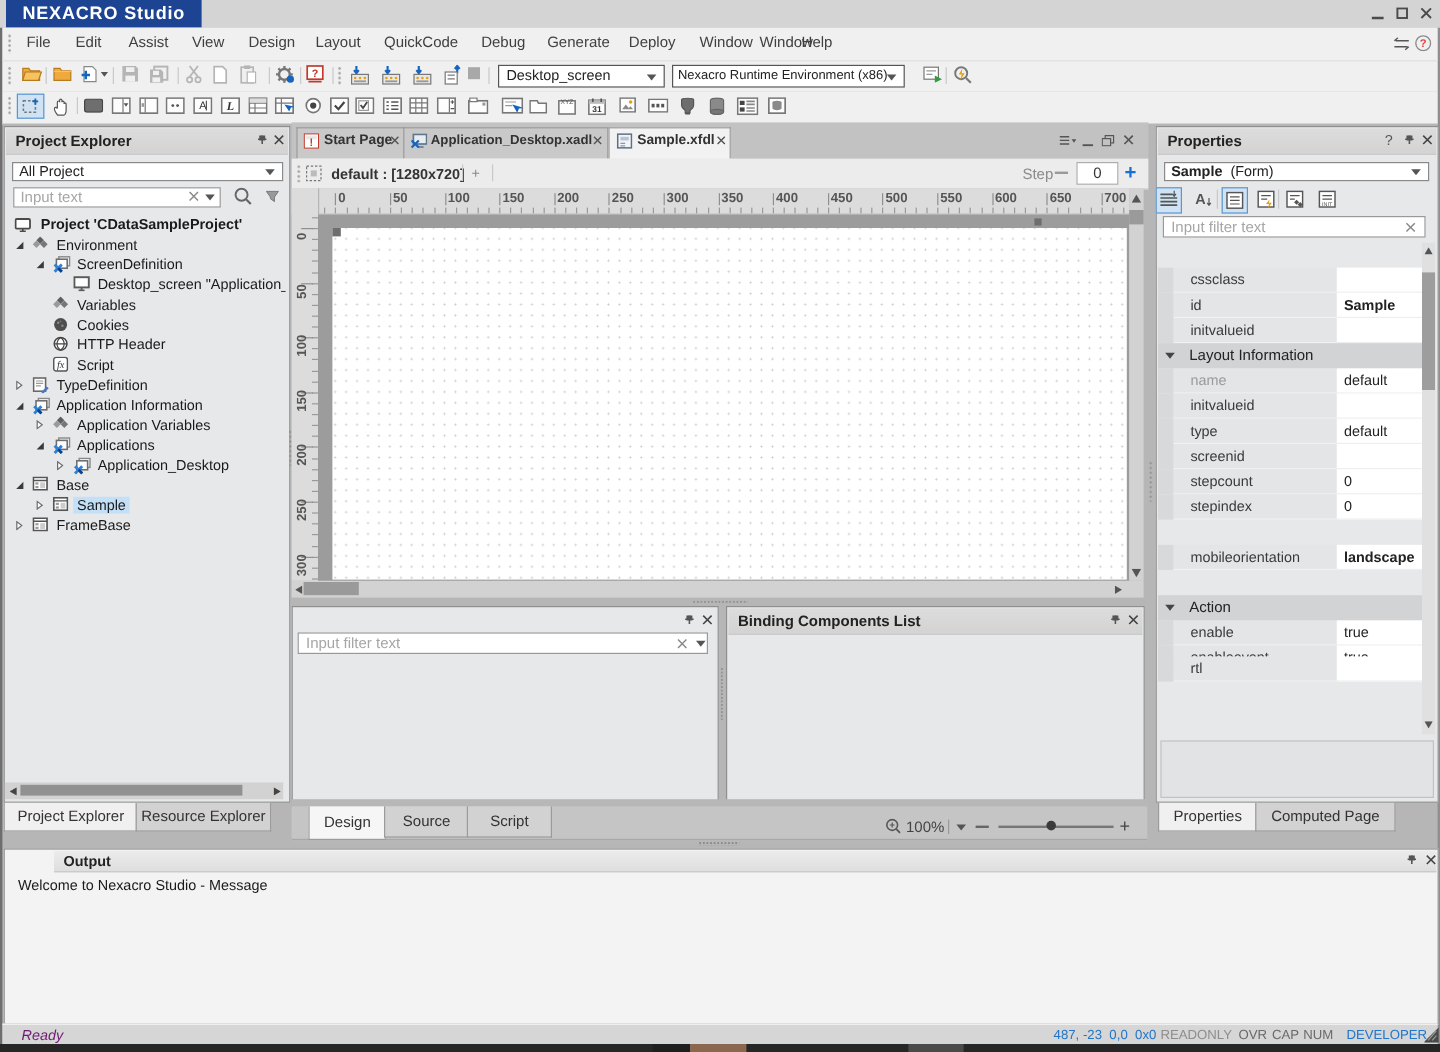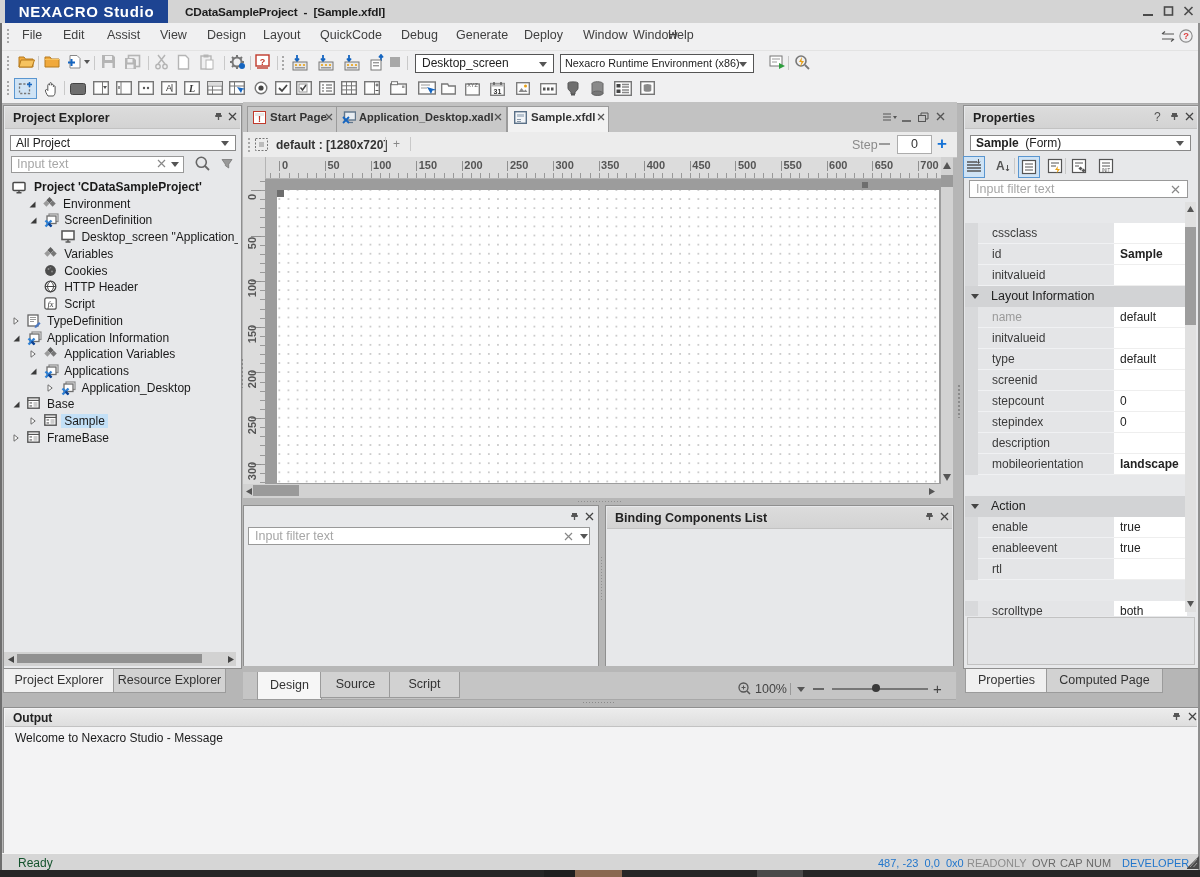--- a/index.html
+++ b/index.html
@@ -42,21 +42,20 @@
 .ic{position:absolute;}
 </style>
 </head>
 <body>
 <div id="app">
 
 <div class="abs" style="left:0;top:23px;width:2px;height:848px;background:#6e6e6e;"></div>
 <div class="abs" style="left:1198px;top:23px;width:2px;height:848px;background:#8f8f8f;"></div>
 <div class="abs" id="titlebar"></div>
 <div class="abs" id="tblue">NEXACRO Studio</div>
-<div class="abs" id="ttitle">CDataSampleProject&nbsp; - &nbsp;[Sample.xfdl]</div>
 
 <svg class="abs" style="left:1143px;top:6px" width="51" height="12" viewBox="0 0 51 12">
       <path d="M0 9h10" stroke="#4a4a4a" stroke-width="2" fill="none"></path>
       <rect x="21.5" y="1" width="8" height="8" fill="none" stroke="#4a4a4a" stroke-width="1.6"></rect>
       <path d="M41.5 1l8 8M49.5 1l-8 8" stroke="#4a4a4a" stroke-width="1.6"></path>
     </svg>
 
 <div class="abs" id="menubar"></div>
 <div class="abs grip" style="left:6px;top:28px;height:17px;"></div>
 <div class="abs mi" style="left:22px">File</div>
@@ -333,21 +332,21 @@
   <div class="abs combo" style="left:6px;top:29px;width:219px;height:14px;line-height:14px;padding-left:5px;">All Project<span class="arr"></span></div>
   <div class="abs filter" style="left:7px;top:50px;width:166px;height:15px;line-height:15px;padding-left:5px;">Input text</div>
   <div id="treearea">
         <div class="trow" style="top:73px;left:0;width:234px;overflow:hidden;">
           <span style="position:absolute;left:8.0px;top:1px;line-height:0;"><svg width="14" height="14" viewBox="0 0 14 14">
               <rect x="1" y="2.5" width="12" height="8" rx="1" fill="#fff" stroke="#4a4a4a" stroke-width="1.5"></rect>
               <path d="M4.5 12.7h5M7 10.5v2" stroke="#4a4a4a" stroke-width="1.4"></path>
             </svg></span>
           <span style="position:absolute;left:30.0px;top:1px;font-weight:bold;">Project 'CDataSampleProject'</span>
         </div>
-        <div class="trow" style="top:90px;left:16px;width:234px;overflow:hidden;">
+        <div class="trow" style="top:90px;left:0;width:234px;overflow:hidden;">
           <span style="position:absolute;left:9.0px;top:5px;line-height:0;"><svg width="7" height="7" viewBox="0 0 7 7">
               <path d="M6.5 0.5v6h-6z" fill="#3a3a3a"></path>
             </svg></span>
           <span style="position:absolute;left:23.0px;top:1px;line-height:0;"><svg width="13" height="13" viewBox="0 0 13 13">
               <g>
                 <rect x="4.3" y="1" width="4.4" height="4.4" transform="rotate(45 6.5 3.2)" fill="#5f5f5f"></rect>
                 <rect x="1.2" y="4.4" width="4.4" height="4.4" transform="rotate(45 3.4 6.6)" fill="#9a9a9a"></rect>
                 <rect x="7.4" y="4.4" width="4.4" height="4.4" transform="rotate(45 9.6 6.6)" fill="#777"></rect>
               </g>
             </svg></span>
@@ -920,84 +919,74 @@
         <div class="prow" style="top:189px;">
           <div style="position:absolute;left:0;top:0;width:13px;height:21px;background:#d8d9db;"></div>
           <div class="plabel">stepcount</div>
           <div class="pval">0</div>
         </div>
         <div class="prow" style="top:210px;">
           <div style="position:absolute;left:0;top:0;width:13px;height:21px;background:#d8d9db;"></div>
           <div class="plabel">stepindex</div>
           <div class="pval">0</div>
         </div>
-        <div class="prow" style="top:231px;">
-          <div style="position:absolute;left:0;top:0;width:13px;height:21px;background:#d8d9db;"></div>
-          <div class="plabel">description</div>
-          <div class="pval"></div>
-        </div>
         <div class="prow" style="top:252px;">
           <div style="position:absolute;left:0;top:0;width:13px;height:21px;background:#d8d9db;"></div>
           <div class="plabel">mobileorientation</div>
           <div class="pval" style="font-weight:bold">landscape</div>
         </div>
         <div class="psec" style="top:294px;">
           <span style="position:absolute;left:6px;top:8px;line-height:0;"><span class="tri-d"></span></span>
           <span class="cap">Action</span>
         </div>
         <div class="prow" style="top:315px;">
           <div style="position:absolute;left:0;top:0;width:13px;height:21px;background:#d8d9db;"></div>
           <div class="plabel">enable</div>
           <div class="pval">true</div>
         </div>
         <div class="prow" style="top:336px;">
           <div style="position:absolute;left:0;top:0;width:13px;height:21px;background:#d8d9db;"></div>
           <div class="plabel">enableevent</div>
           <div class="pval">true</div>
         </div>
-        <div class="prow" style="top:357px;">
+        <div class="prow" style="top:345px;">
           <div style="position:absolute;left:0;top:0;width:13px;height:21px;background:#d8d9db;"></div>
           <div class="plabel">rtl</div>
           <div class="pval"></div>
-        </div>
-        <div class="prow" style="top:399px;">
-          <div style="position:absolute;left:0;top:0;width:13px;height:21px;background:#d8d9db;"></div>
-          <div class="plabel">scrolltype</div>
-          <div class="pval">both</div>
         </div>
         <div class="abs" style="left:221px;top:0;width:11px;height:410px;background:#e0e0e0;"></div>
         <svg class="abs" style="left:223px;top:4px" width="7" height="6" viewBox="0 0 7 6">
           <path d="M0 6h7L3.5 0z" fill="#555"></path>
         </svg>
         <svg class="abs" style="left:223px;top:399px" width="7" height="6" viewBox="0 0 7 6">
           <path d="M0 0h7L3.5 6z" fill="#555"></path>
         </svg>
         <div class="abs" style="left:221px;top:25px;width:11px;height:98px;background:#9d9d9d;"></div>
       </div>
   <div class="abs" style="left:3px;top:511px;width:226px;height:46px;background:#e2e3e5;border:1px solid #c2c2c2;"></div>
 </div>
 <div class="abs btab active" style="left:965px;top:669px;width:81px;height:23px;line-height:23px;">Properties</div>
 <div class="abs btab" style="left:1046px;top:669px;width:115px;height:23px;line-height:23px;">Computed Page</div>
 
 <div class="abs panel" id="outpanel" style="left:3px;top:707px;width:1194px;height:145px;background:#f3f3f4;">
-  <div class="phead" style="height:17px;background:linear-gradient(#ececec,#dedede);">
+  <div class="phead" style="height:17px;background:linear-gradient(#ececec,#dedede);margin-left:40px;">
         <span class="ptitle" style="font-size:12px;top:2px;">Output</span>
       </div>
   <div class="abs" style="left:11px;top:23px;font-size:12px;color:#1a1a1a;">Welcome to Nexacro Studio - Message</div>
   <svg class="ic" style="left:1168px;top:4px" width="9" height="11" viewBox="0 0 9 11">
         <path d="M1 4h7M4.5 1v7" stroke="#555" stroke-width="1.3"></path>
         <path d="M2 1h5v4H2z" fill="#555"></path>
       </svg>
   <svg class="ic" style="left:1184px;top:4px" width="9" height="9" viewBox="0 0 9 9">
         <path d="M1 1l7 7M8 1L1 8" stroke="#444" stroke-width="1.3"></path>
       </svg>
 </div>
 
 <div class="abs" id="statusbar" style="left:2px;top:853px;width:1196px;height:18px;background:#d6d6d6;border-top:1px solid #f5f5f5;"></div>
-<div class="abs" style="left:18px;top:856px;font-size:12px;color:#14532d;">Ready</div>
+<div class="abs" style="left:18px;top:856px;font-size:12px;color:#701a75;font-style:italic;">Ready</div>
 <div class="abs" style="left:878px;top:857px;font-size:11px;color:#2176cc;">487, -23&nbsp; 0,0&nbsp; 0x0</div>
 <div class="abs" style="left:967px;top:857px;font-size:11px;color:#8d8d8d;">READONLY</div>
     <div class="abs" style="left:1032px;top:857px;font-size:11px;color:#6a6a6a;">OVR</div>
     <div class="abs" style="left:1060px;top:857px;font-size:11px;color:#6a6a6a;">CAP</div>
     <div class="abs" style="left:1086px;top:857px;font-size:11px;color:#6a6a6a;">NUM</div>
 <div class="abs" style="left:1122px;top:857px;font-size:11px;color:#2176cc;">DEVELOPER</div>
 
 <div class="abs" style="left:0;top:870px;width:1200px;height:7px;background:#262626;"></div>
 <div class="abs" style="left:544px;top:870px;width:35px;height:7px;background:#1f1f1f;"></div>
 <div class="abs" style="left:575px;top:870px;width:47px;height:7px;background:#8a6850;"></div>

